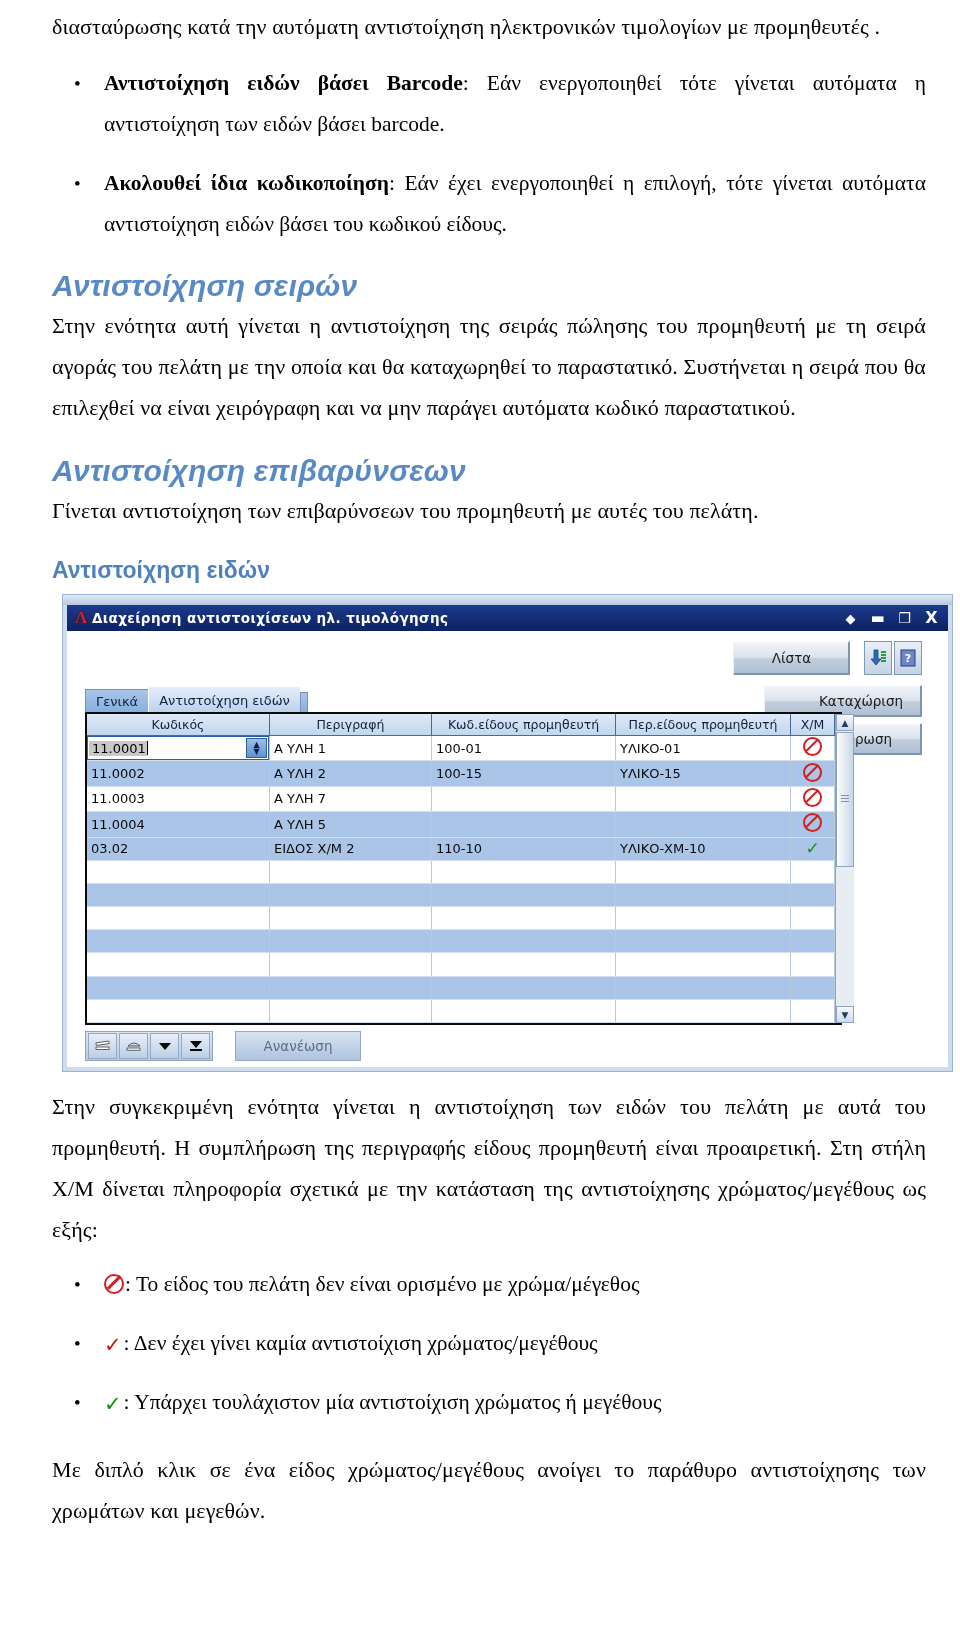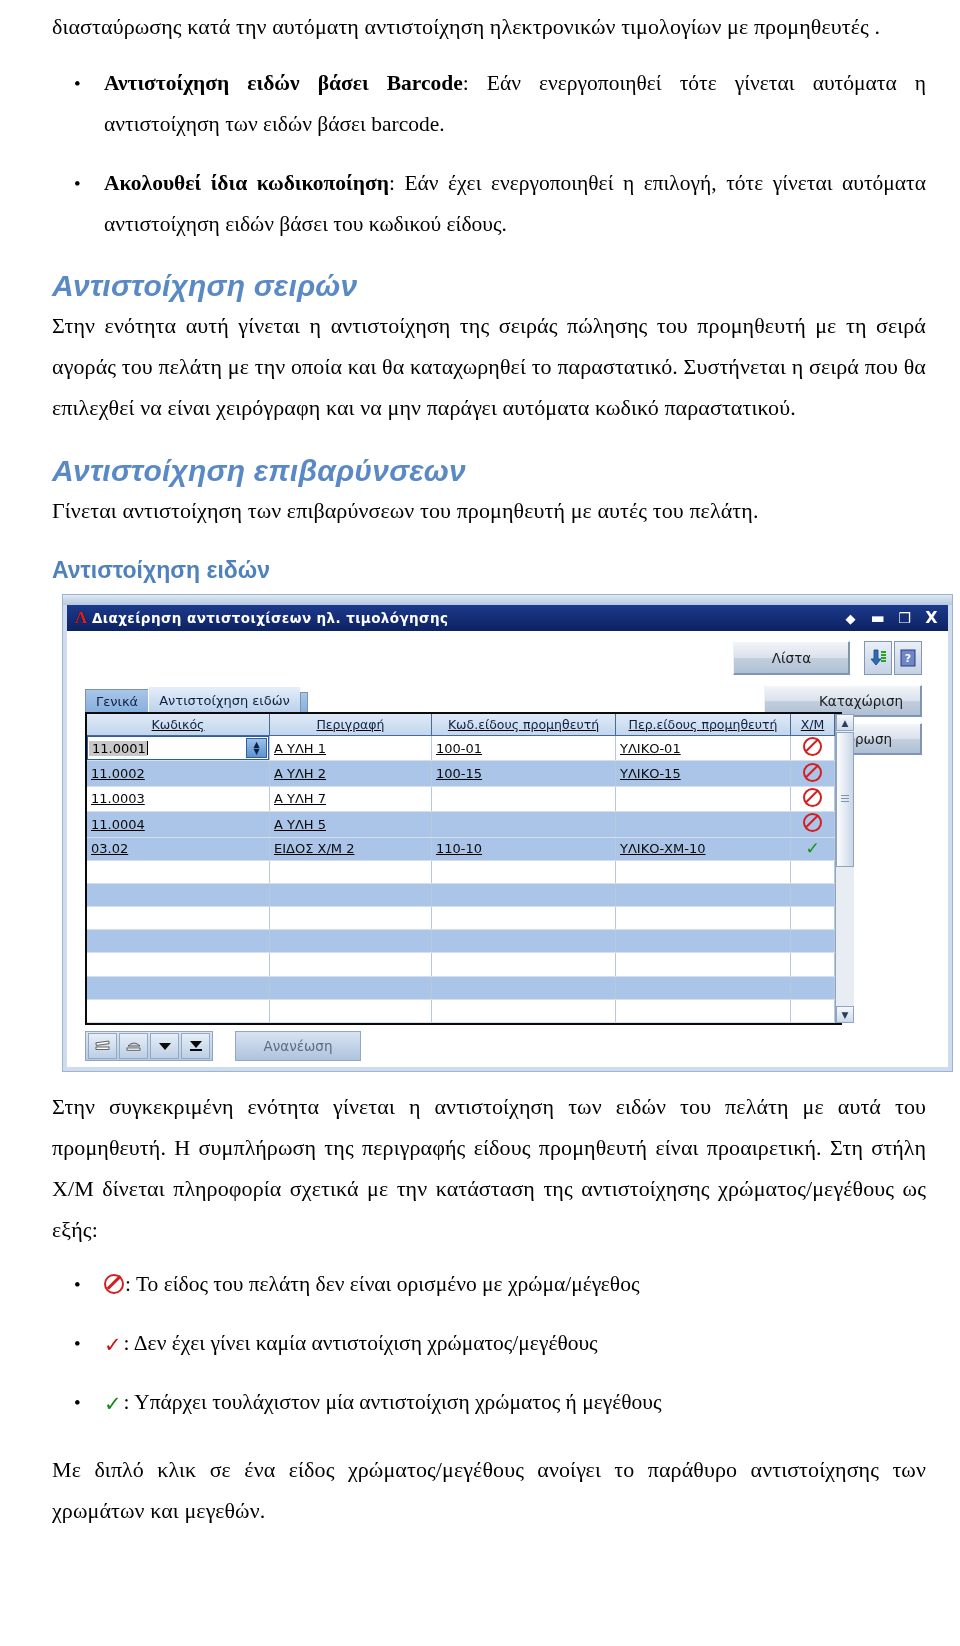--- a/index.html
+++ b/index.html
@@ -190,21 +190,20 @@
     border:2px solid #0a0a0a;
     background:#ffffff;
     box-sizing:border-box;
     display:flex;
   }
   table.grid{
     border-collapse:collapse;
     width:713px;
     table-layout:fixed;
     font-family:"DejaVu Sans","Liberation Sans",sans-serif;
-    text-decoration:underline;
   }
   table.grid th{
     background:linear-gradient(to bottom,#dfe9f7,#c2d6ee);
     border-right:1px solid #4a6a94;
     border-bottom:1px solid #4a6a94;
     font-size:12.5px;font-weight:normal;
     color:#10213d;
     height:21px;
     padding:0 3px;
     text-align:center;

